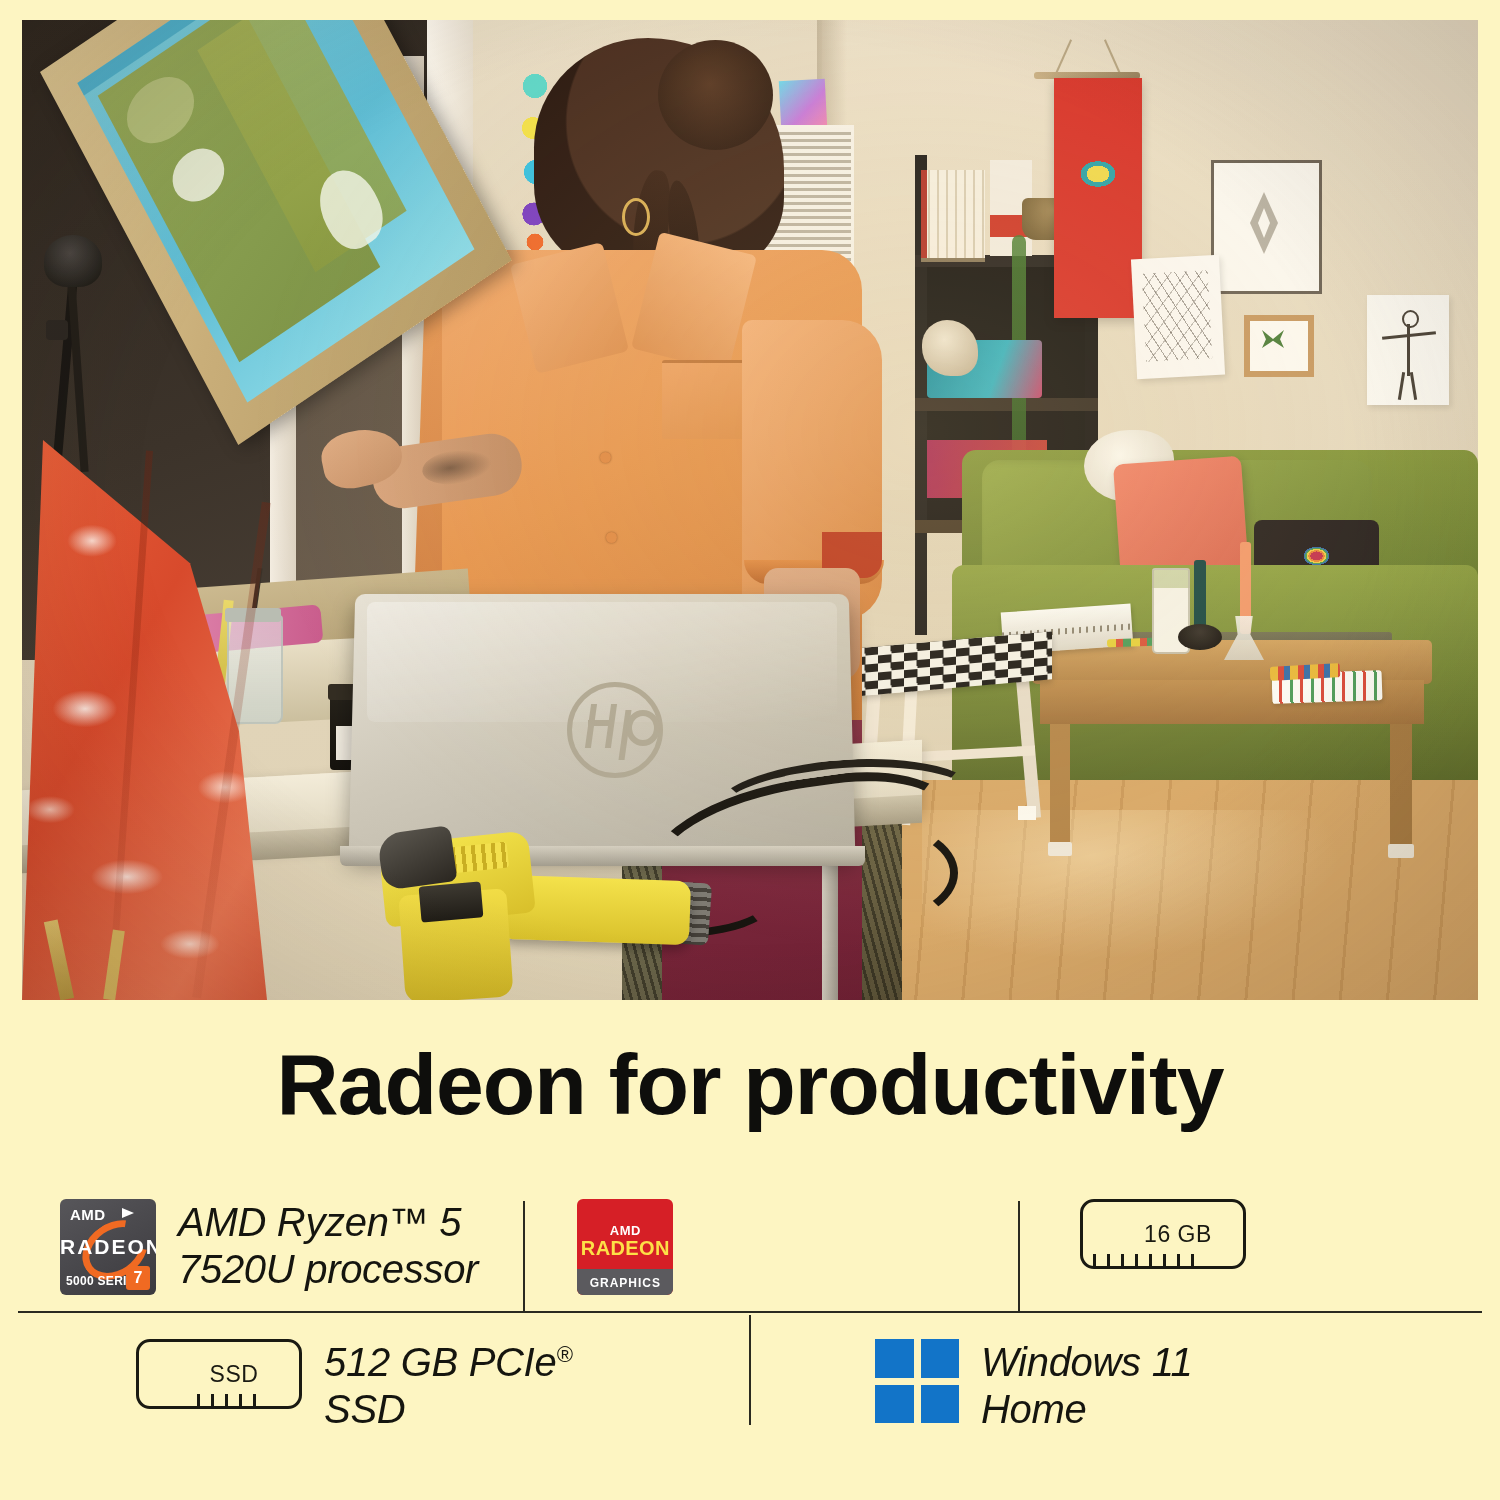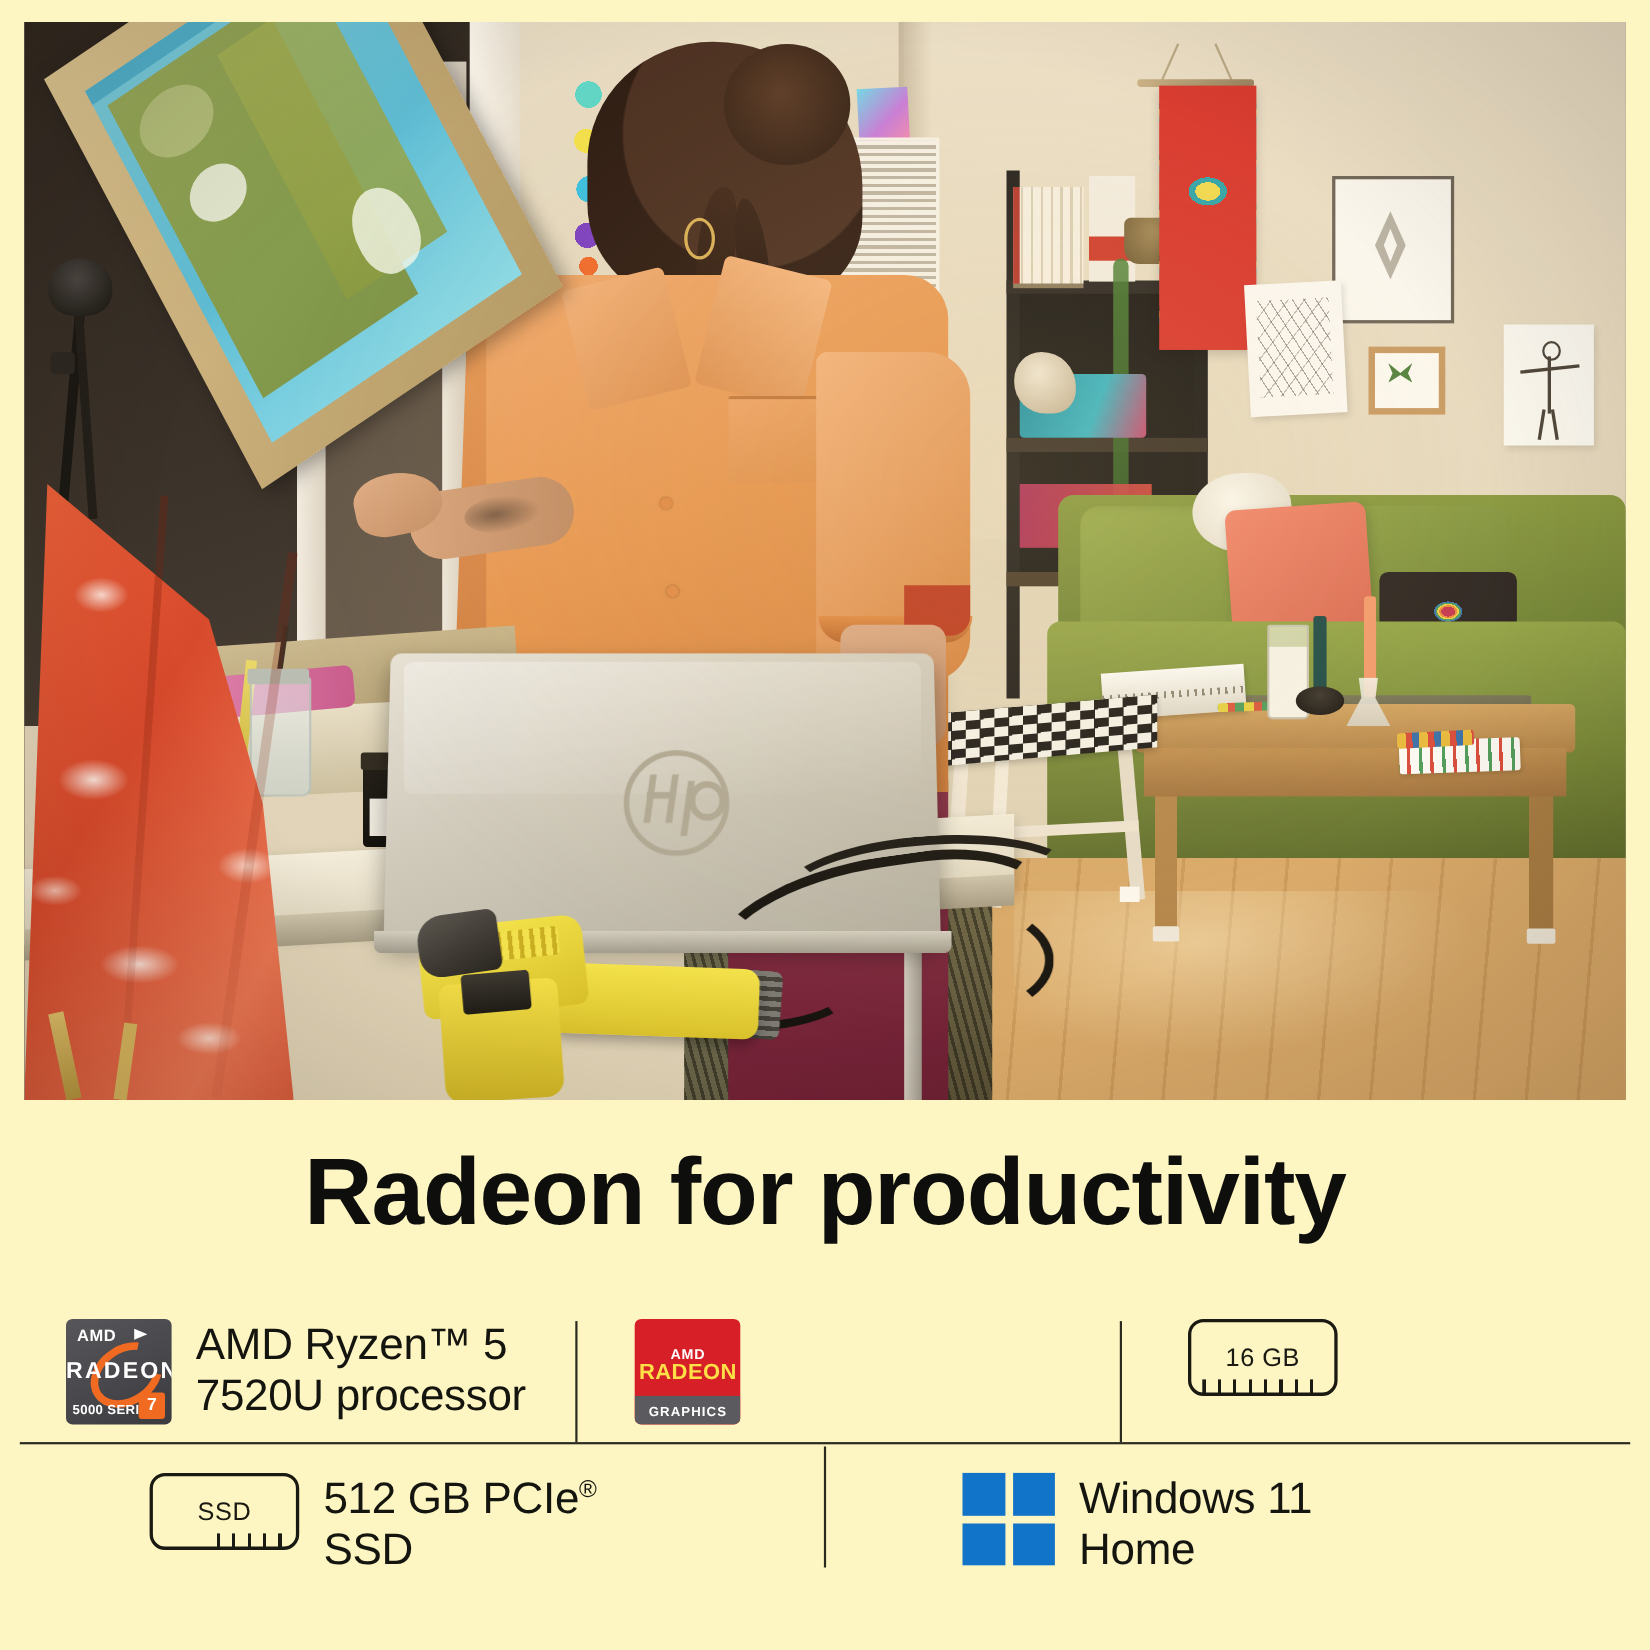--- a/index.html
+++ b/index.html
@@ -415,21 +415,21 @@
   .vd3{left:749px;top:130px;height:110px;}
 
   .cell{display:flex;align-items:flex-start;gap:22px;}
   .c1{width:505px;padding-left:42px;padding-top:14px;}
   .c2{width:495px;padding-left:40px;padding-top:14px;}
   .c3{width:460px;padding-left:34px;padding-top:14px;}
   .c4{width:731px;padding-left:118px;padding-top:24px;}
   .c5{width:731px;padding-left:132px;padding-top:24px;}
 
   .spec-text{font-size:40px;line-height:1.18;color:#15150f;font-weight:400;
-    font-family:"Liberation Sans",sans-serif;white-space:pre-line;letter-spacing:-.3px;}
+    font-family:"Liberation Sans",sans-serif;white-space:pre-line;letter-spacing:-.3px;font-style:italic;}
   .sup{font-size:22px;vertical-align:super;line-height:0;}
 
   
   .ryzen-badge{width:96px;height:96px;background:linear-gradient(150deg,#57565a,#3b3a3e);
     border-radius:6px;position:relative;flex:none;overflow:hidden;}
   .ryzen-amd{position:absolute;left:10px;top:7px;font-size:15px;font-weight:700;color:#fff;
     letter-spacing:.5px;font-family:"Liberation Sans",sans-serif;}
   .ryzen-amd-arrow{position:absolute;left:62px;top:9px;width:0;height:0;
     border-left:12px solid #fff;border-top:5px solid transparent;border-bottom:5px solid transparent;}
   .ryzen-swirl{position:absolute;left:20px;top:24px;width:56px;height:40px;
@@ -450,21 +450,21 @@
   .radeon-amd{position:absolute;left:0;top:24px;width:96px;text-align:center;font-size:13px;
     font-weight:700;color:#fff;letter-spacing:.6px;font-family:"Liberation Sans",sans-serif;}
   .radeon-word{position:absolute;left:0;top:38px;width:96px;text-align:center;font-size:20px;
     font-weight:700;color:#fde047;letter-spacing:.4px;font-family:"Liberation Sans",sans-serif;}
   .radeon-bar{position:absolute;left:0;bottom:0;width:96px;height:26px;background:#5b5a5e;}
   .radeon-graphics{position:absolute;left:0;bottom:5px;width:96px;text-align:center;font-size:12px;
     font-weight:700;color:#fff;letter-spacing:1px;font-family:"Liberation Sans",sans-serif;}
 
   
   .chip{width:130px;height:64px;border:3px solid #1a1a12;border-radius:14px;position:relative;flex:none;
-    display:flex;align-items:center;justify-content:center;}
+    display:flex;align-items:center;justify-content:center;padding-left:30px;}
   .chip span{font-size:23px;color:#1a1a12;letter-spacing:.5px;font-family:"Liberation Sans",sans-serif;}
   .chip-teeth-full{position:absolute;left:10px;bottom:-2px;width:110px;height:14px;
     background:repeating-linear-gradient(90deg,#1a1a12 0 3px,transparent 3px 14px);}
   .chip-teeth-right{position:absolute;left:58px;bottom:-2px;width:62px;height:14px;
     background:repeating-linear-gradient(90deg,#1a1a12 0 3px,transparent 3px 14px);}
 
   
   .win-logo{width:84px;height:84px;flex:none;display:grid;
     grid-template-columns:1fr 1fr;grid-template-rows:1fr 1fr;gap:7px;}
   .win-sq{background:#1274c8;}

